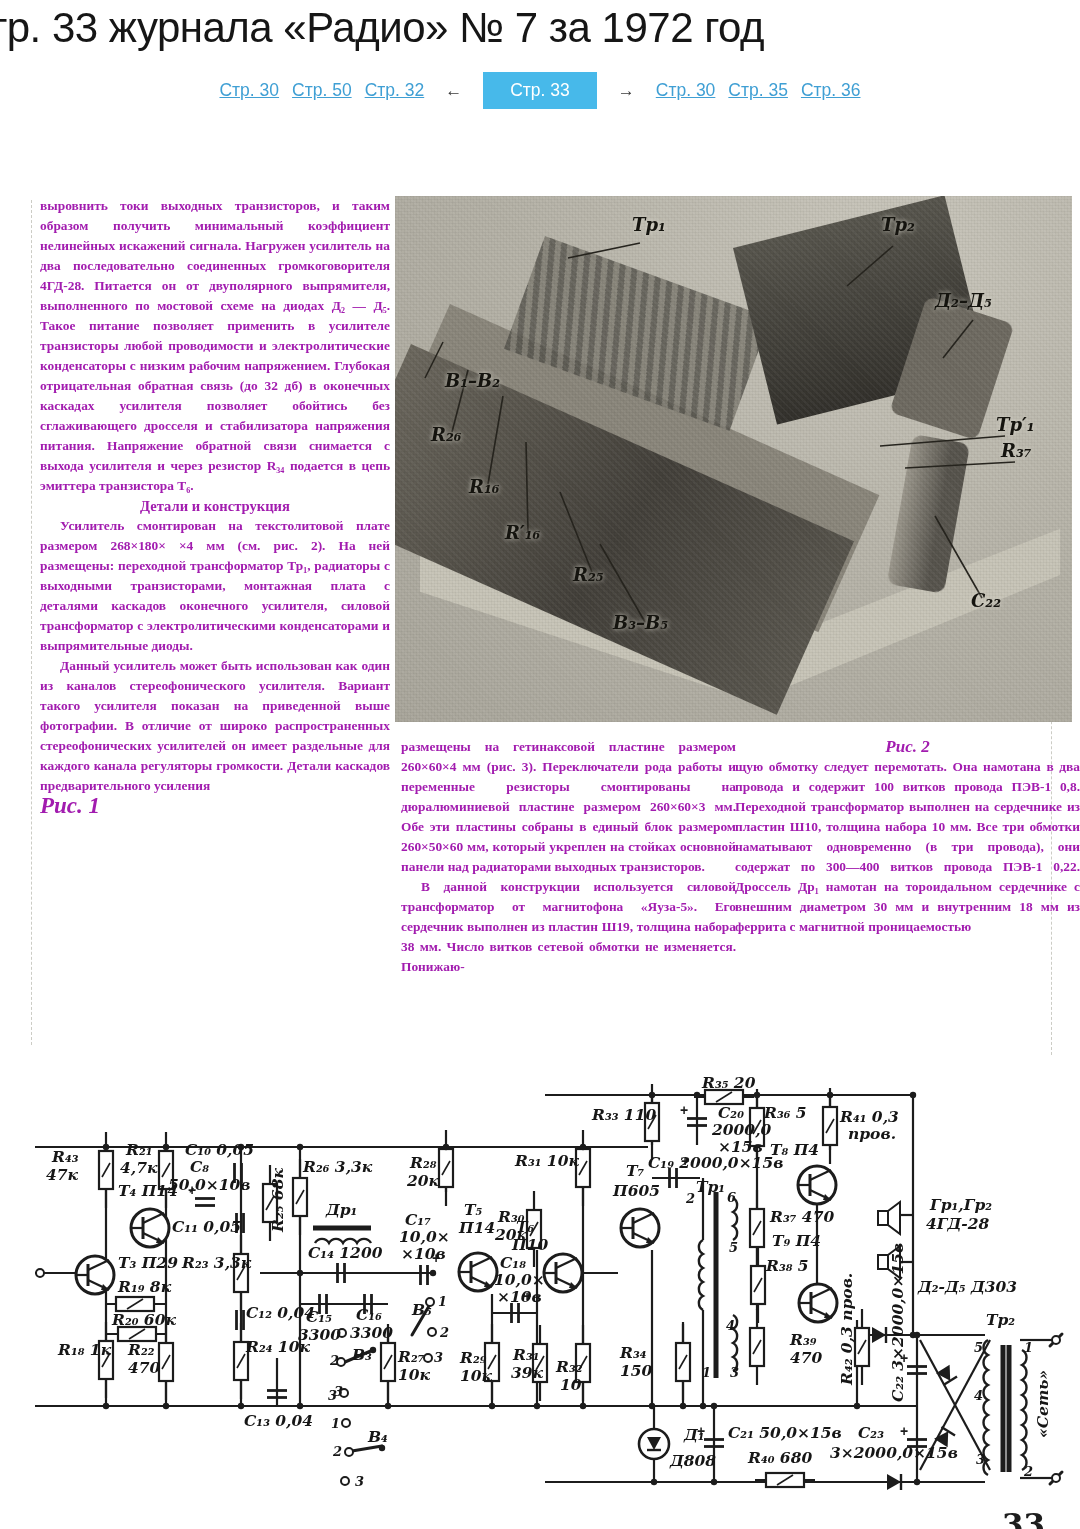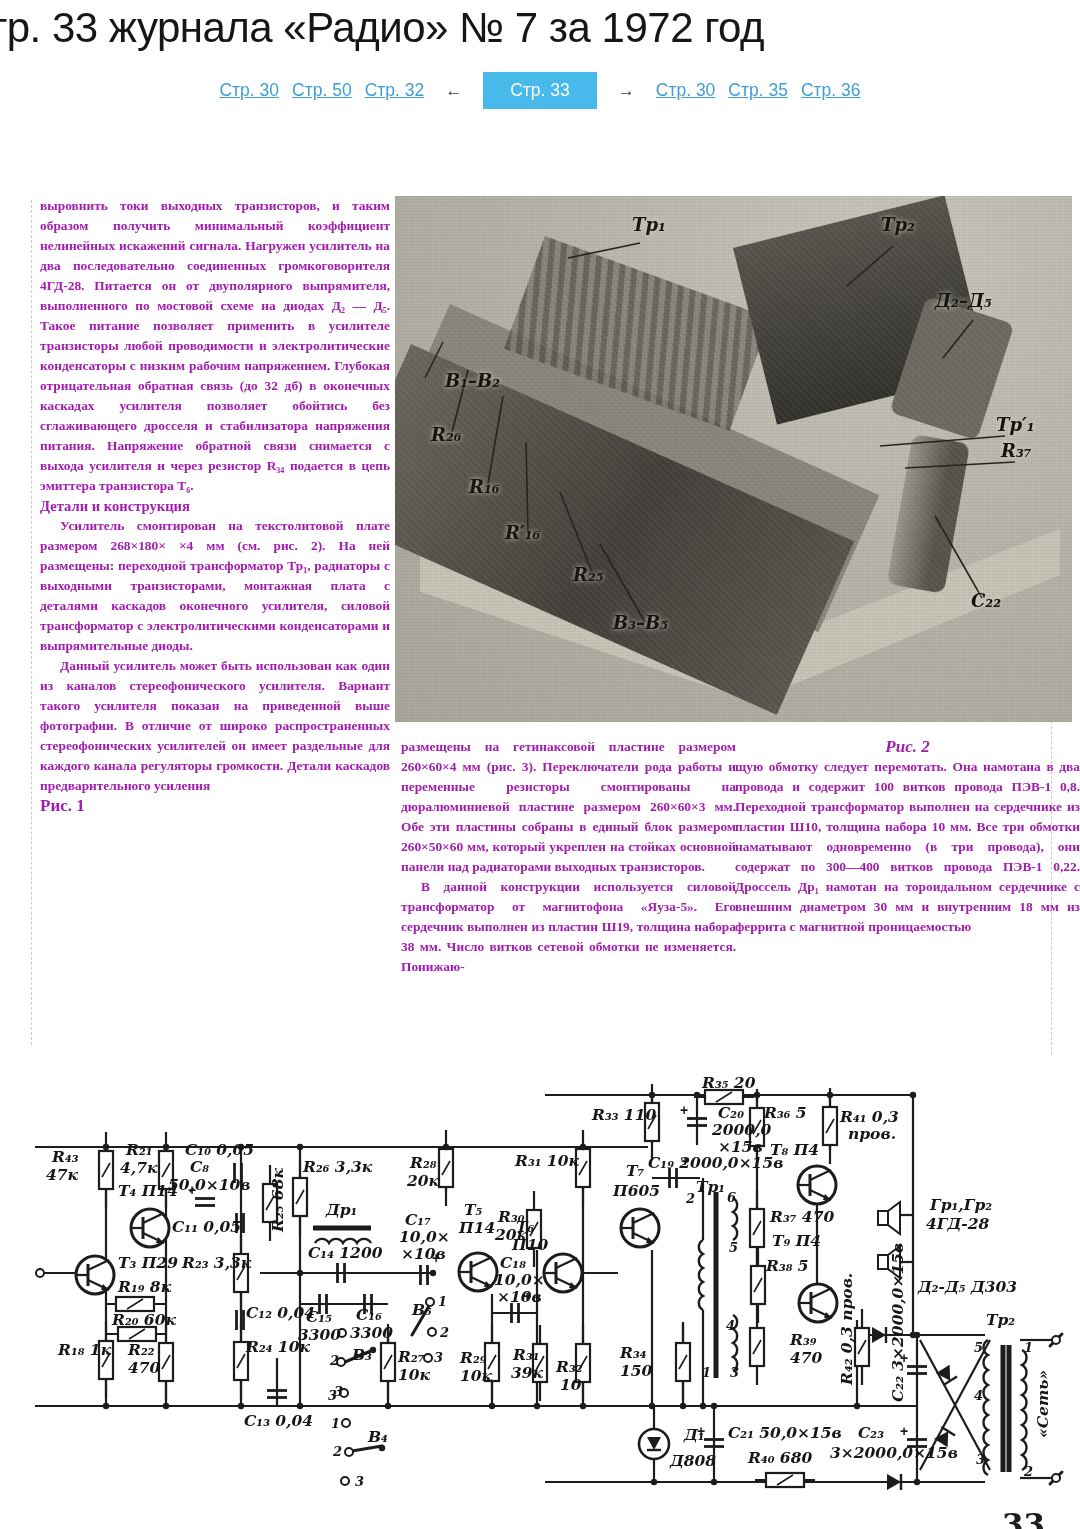--- a/index.html
+++ b/index.html
@@ -14,22 +14,22 @@
   .nav .arrow{color:#3a3a3a;text-decoration:none;font-size:17px;margin:0 8px;}
   .nav .active{background:#47b9ea;color:#fff;text-decoration:none;padding:8px 27px;}
   
   .mag-text{font-family:"Liberation Serif","DejaVu Serif",serif;font-weight:700;
             font-size:13.4px;line-height:20px;color:#a21caf;text-align:justify;}
   .mag-text p{margin:0;}
   .mag-text p.ind{text-indent:20px;}
   .col-left{position:absolute;left:40px;top:196px;width:350px;}
   .col-mid{position:absolute;left:401px;top:737px;width:335px;}
   .col-right{position:absolute;left:735px;top:737px;width:345px;}
-  .sec-head{text-align:left;font-size:14.6px;margin:16px 0 10px 0;}
-  .fig-cap{font-size:17px;margin-top:14px;text-indent:0;}
+  .sec-head{text-align:center;font-size:14.6px;margin:16px 0 10px 0;}
+  .fig-cap{font-style:italic;font-size:23px;margin-top:14px;text-indent:0;}
   .fig2-cap{text-align:center;font-style:italic;font-size:17px;margin-bottom:24px;}
   .edge{position:absolute;width:0;border-left:1px dashed #ccccc5;}
   
   .photo{position:absolute;left:395px;top:196px;width:677px;height:526px;overflow:hidden;
          background:radial-gradient(ellipse at 72% 12%,#c9c6bb,#b4b1a6 55%,#a9a69b);}
   .photo .shape{position:absolute;transform-origin:0 0;filter:blur(0.7px);}
   .s-base{left:25px;top:295px;width:640px;height:210px;background:#c7c4b7;
           clip-path:polygon(0 25%,50% 78%,100% 18%,100% 40%,52% 100%,0 48%);}
   .s-b2{left:55px;top:108px;width:470px;height:150px;transform:rotate(24deg);background:#8a867b;}
   .s-b1{left:16px;top:148px;width:485px;height:190px;transform:rotate(24deg);

